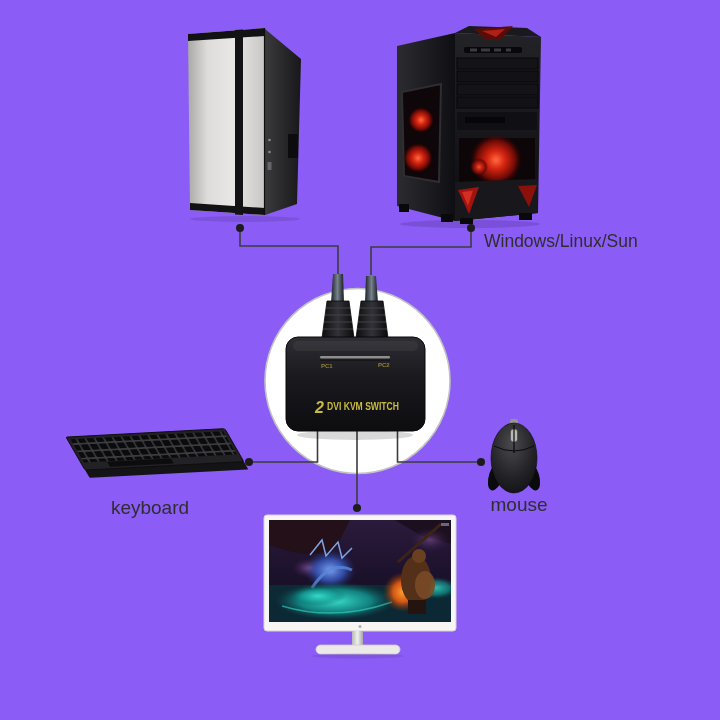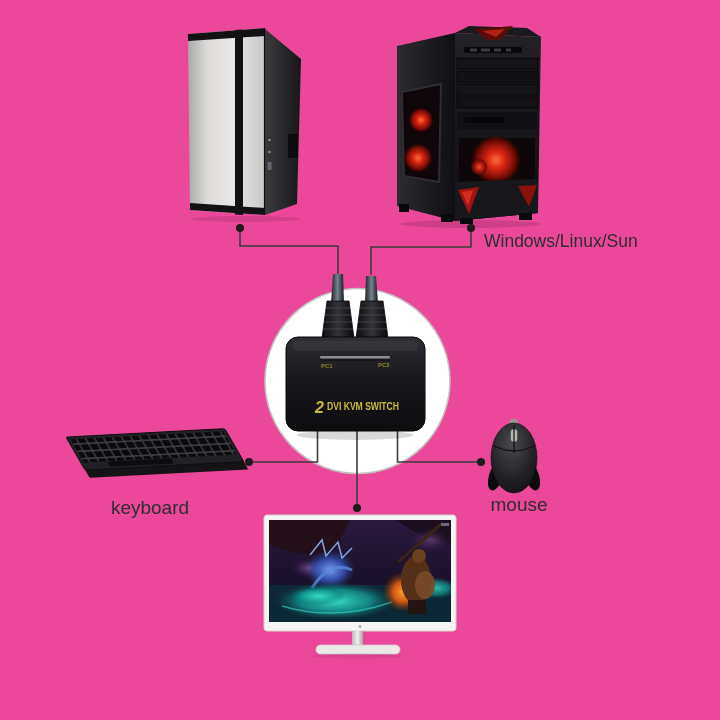--- a/index.html
+++ b/index.html
@@ -1,17 +1,17 @@
 <!DOCTYPE html>
 <html><head>
 <meta charset="utf-8">
 <style>
   html,body{margin:0;padding:0;background:#ffffff;}
   .stage{
-    position:relative;width:720px;height:720px;background:#ec4899;
+    position:relative;width:720px;height:720px;background:#8b5cf6;
     font-family:"Liberation Sans", sans-serif;overflow:hidden;
   }
   svg{position:absolute;left:0;top:0;}
   text{font-family:"Liberation Sans", sans-serif;}
   .lbl{fill:#2e2e2e;}
 </style>
 </head>
 <body>
 
 <div class="stage">

